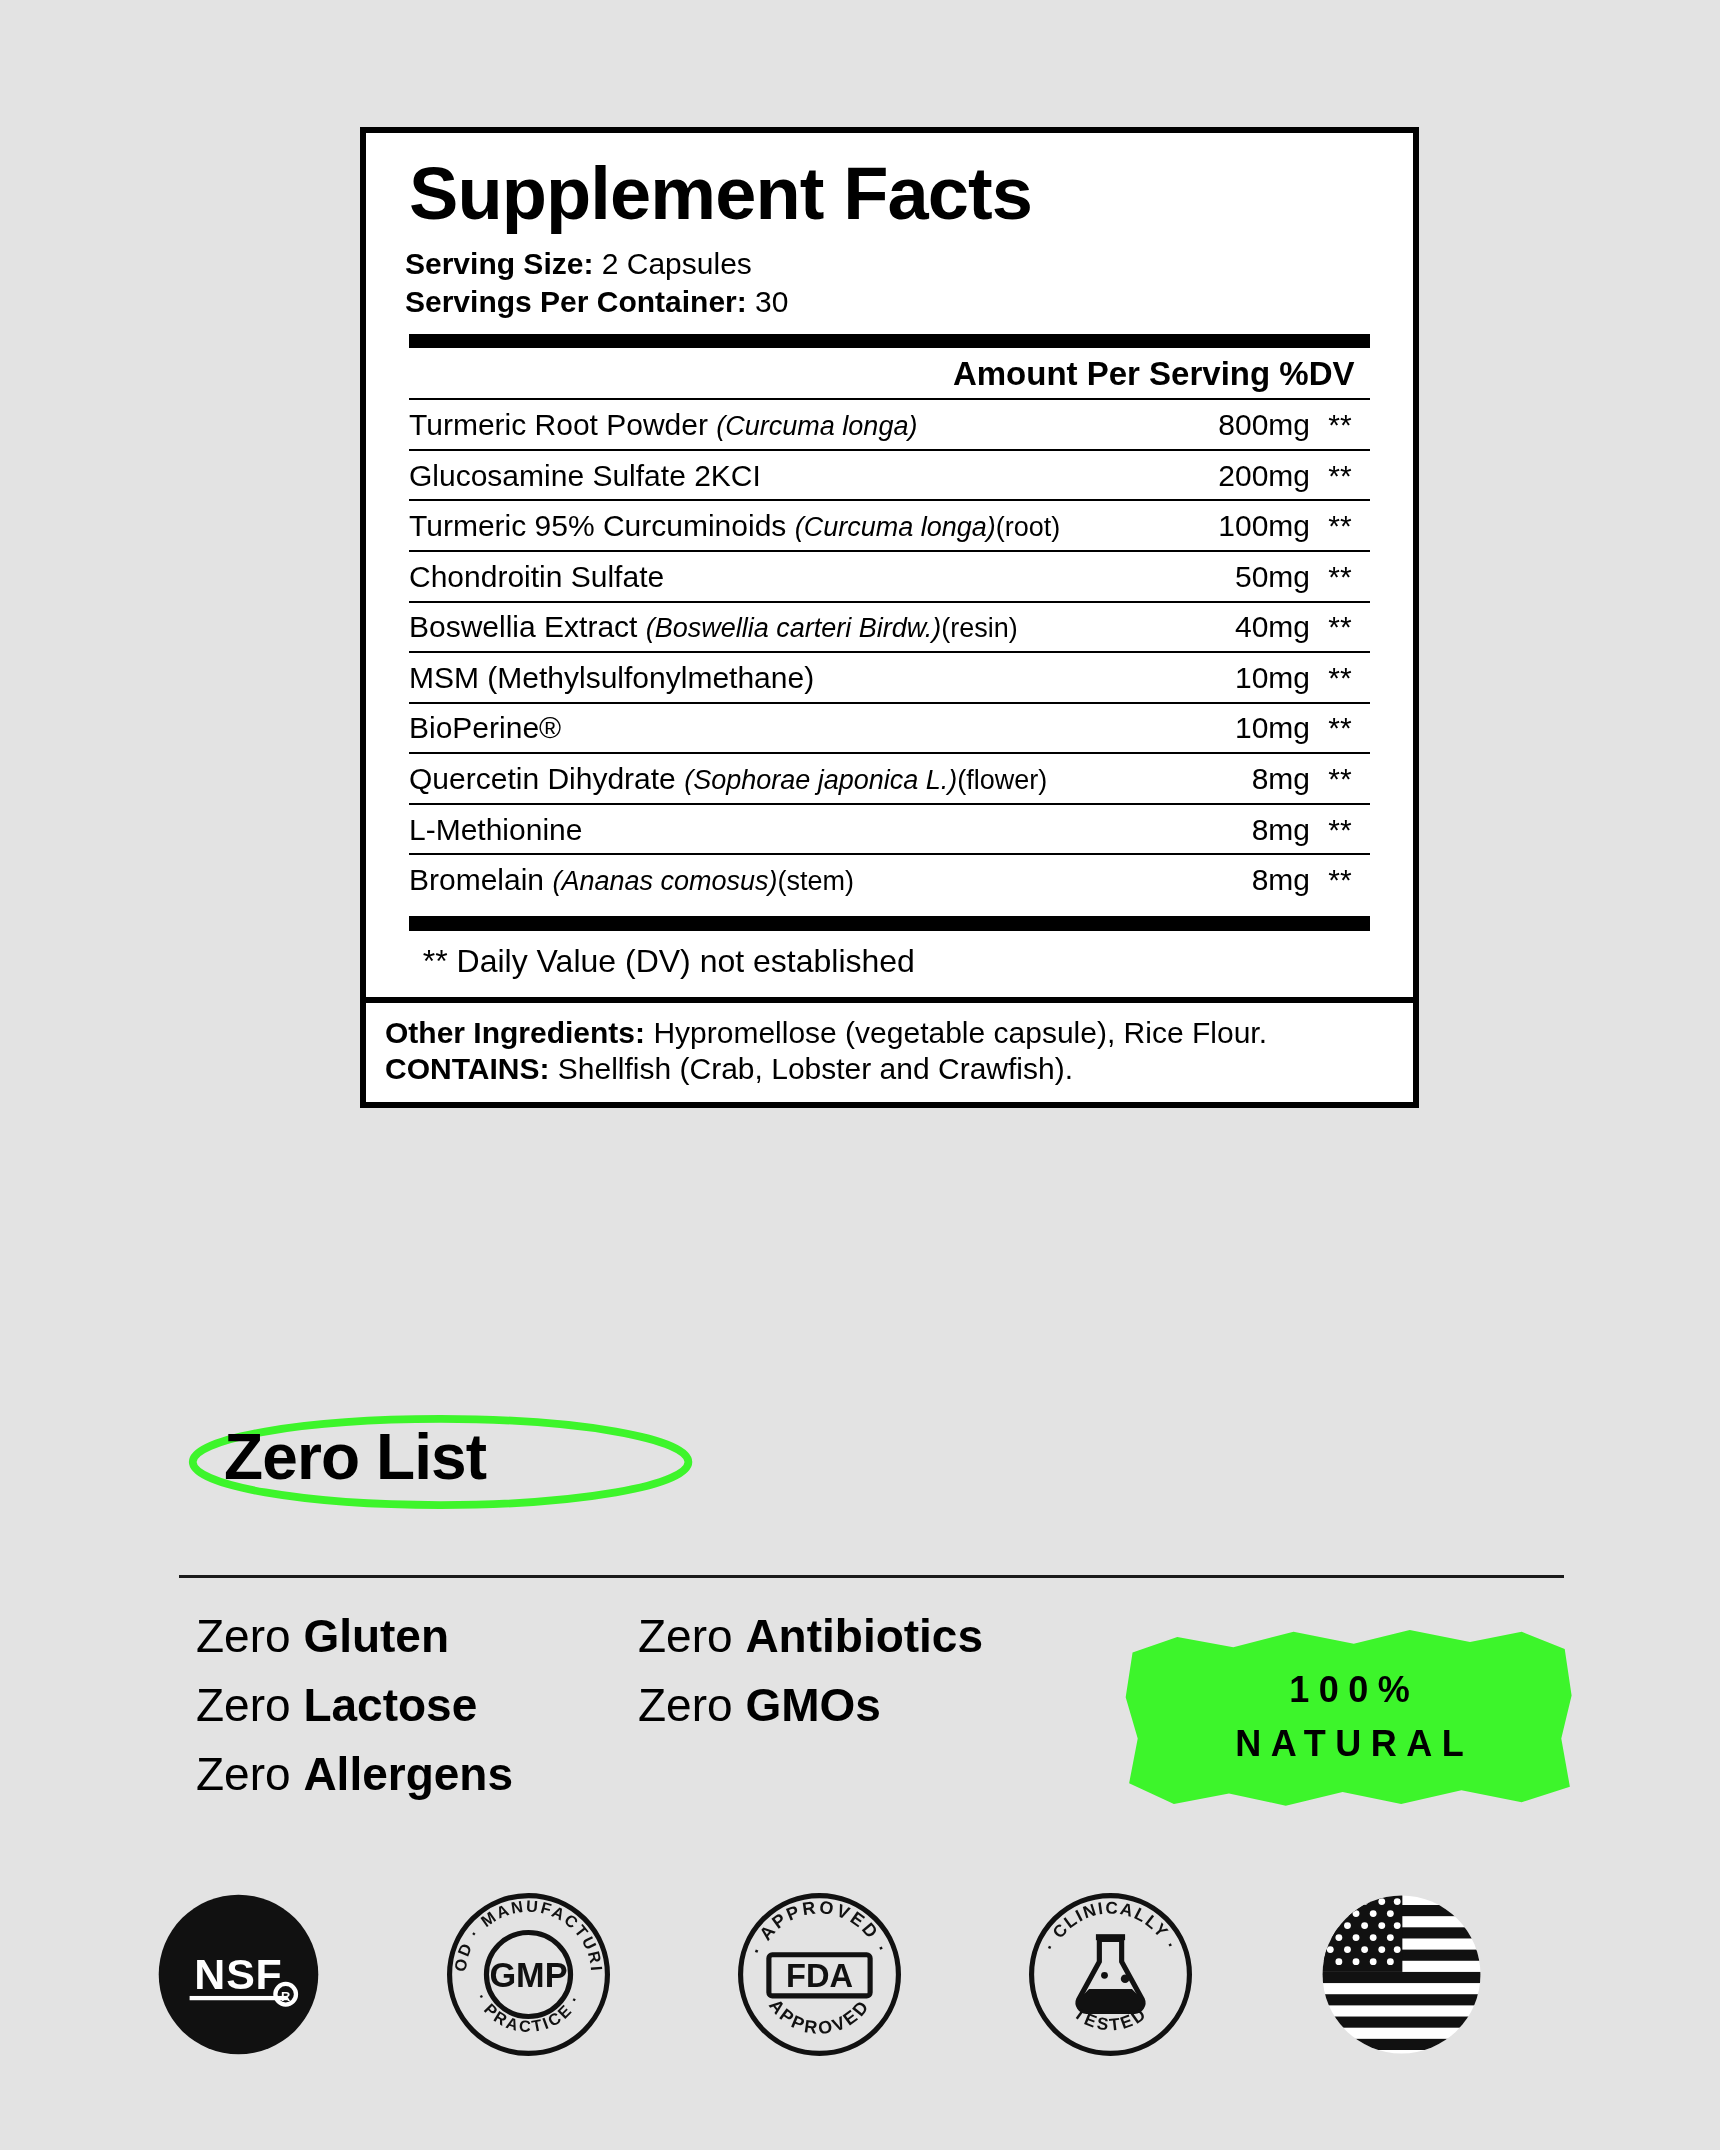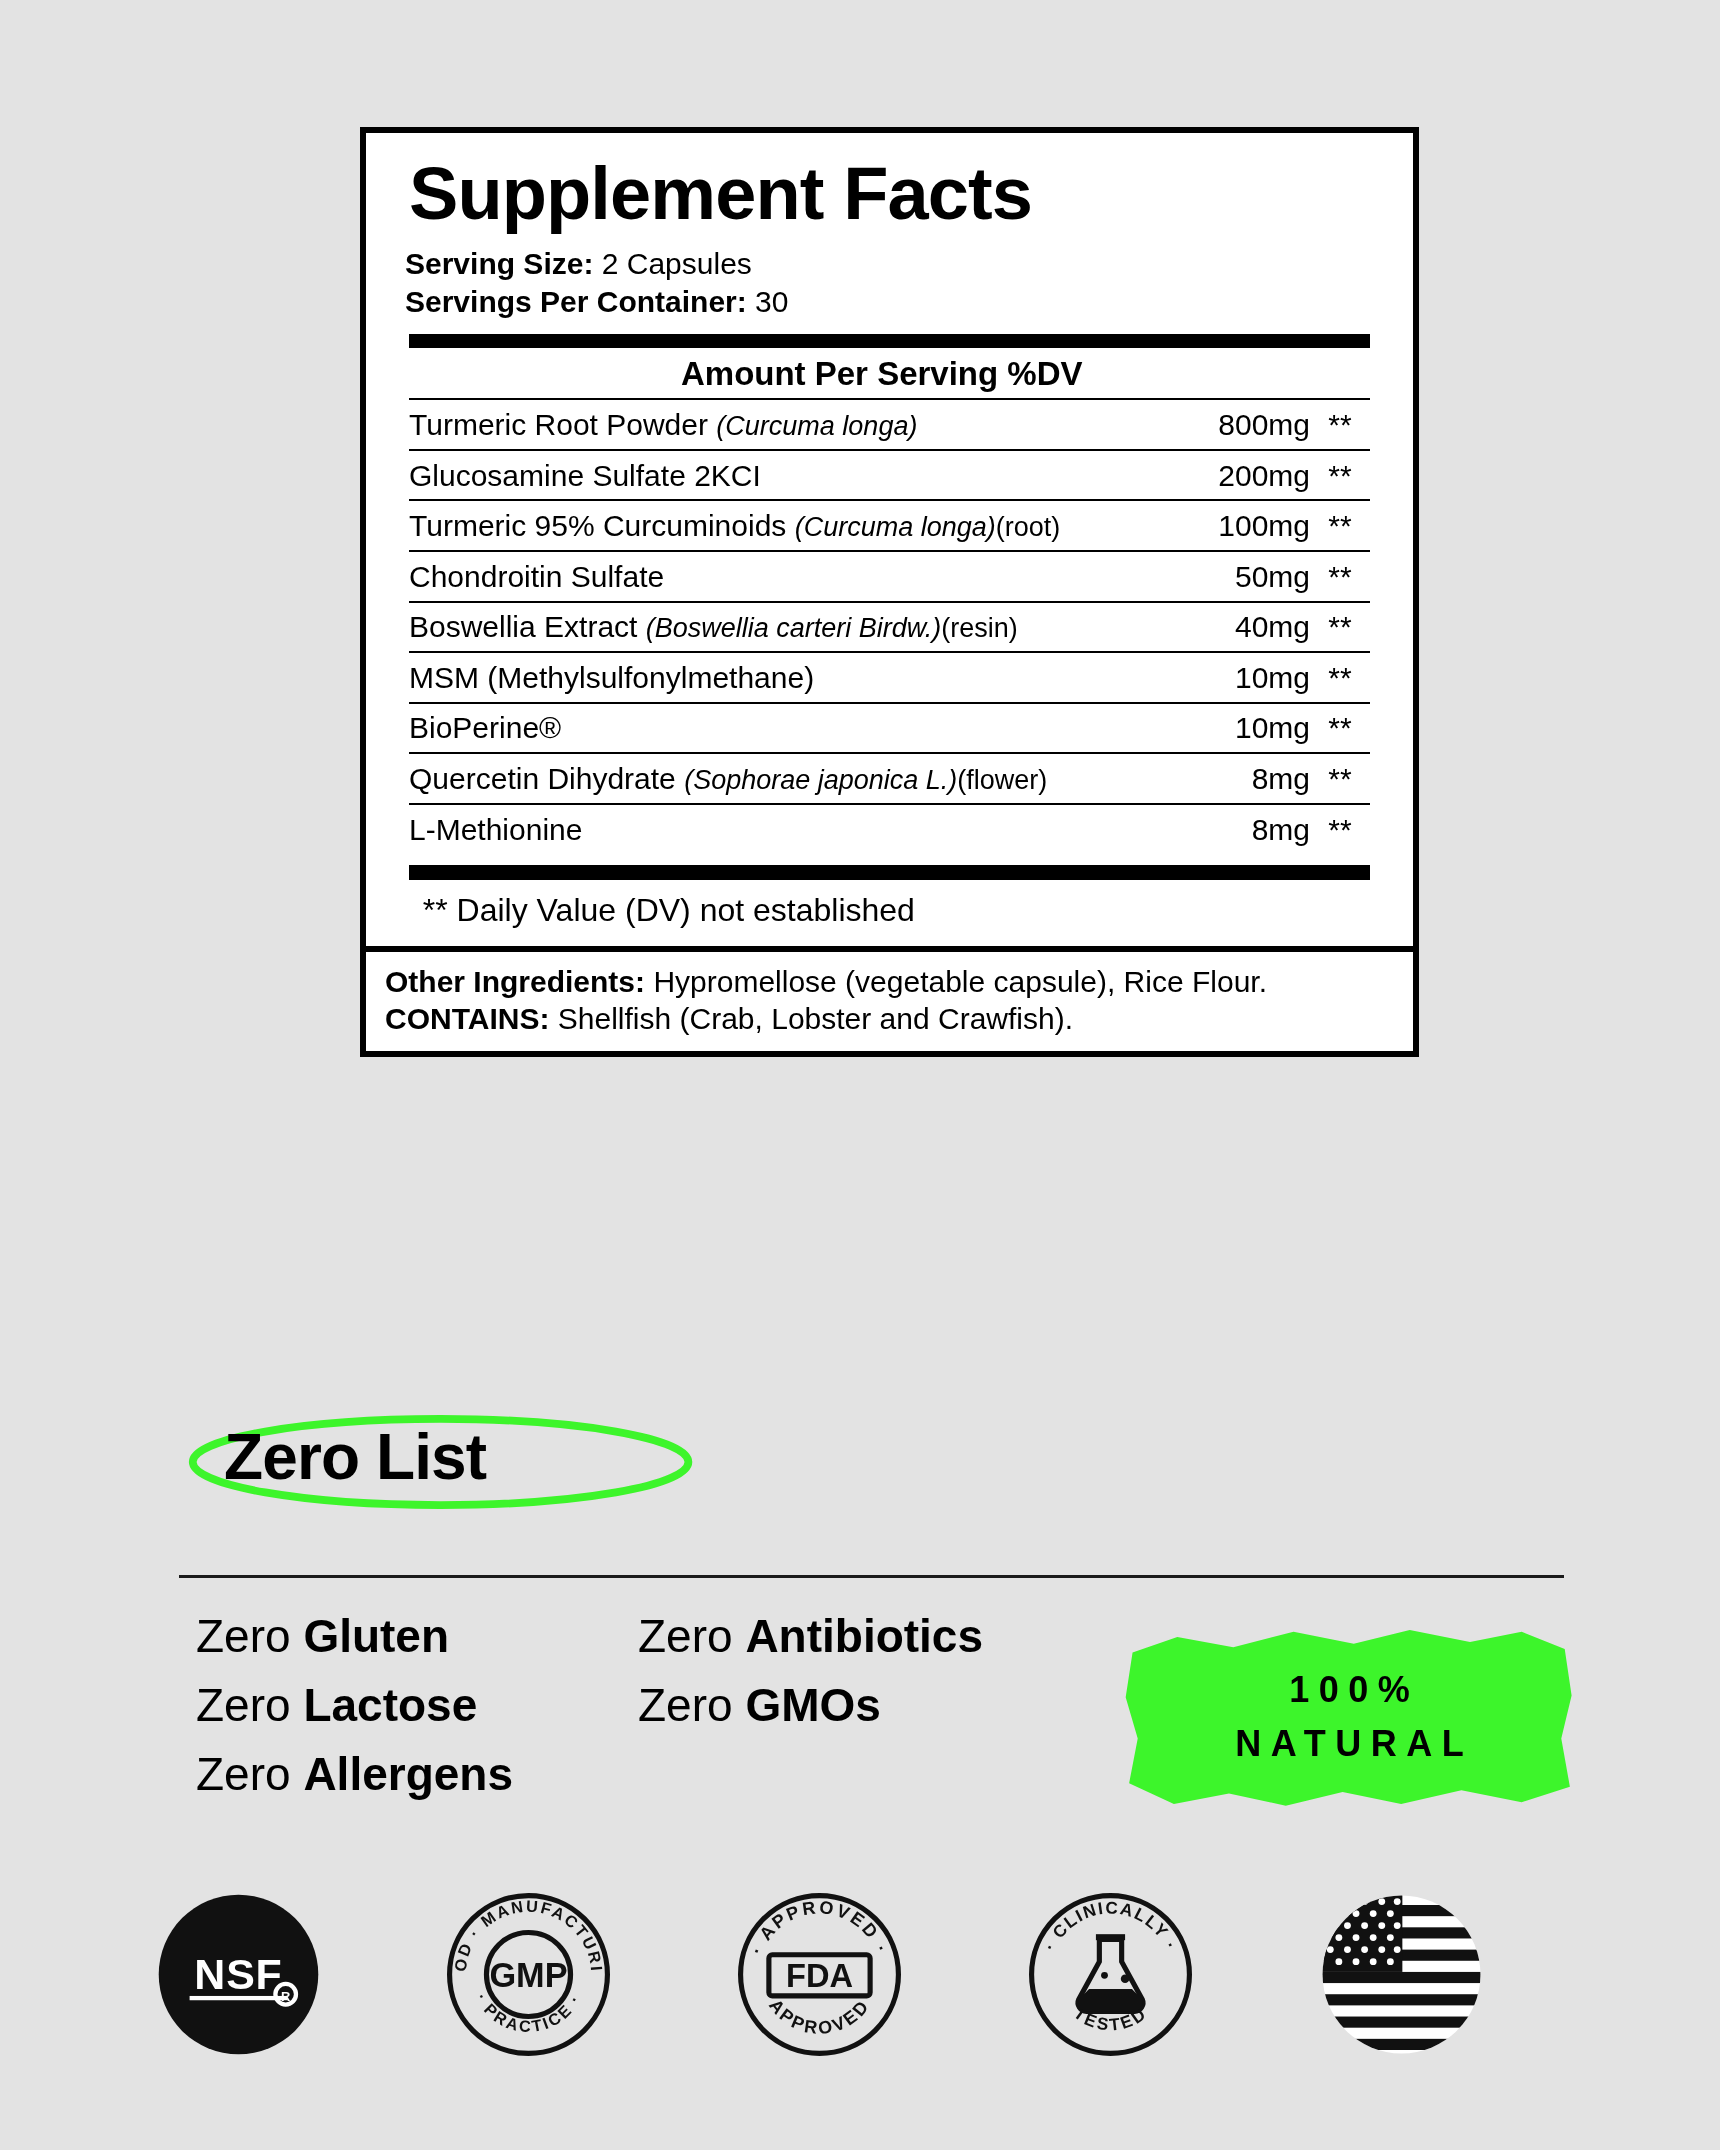--- a/index.html
+++ b/index.html
@@ -41,21 +41,21 @@
   }
   .serving-line b { font-weight: bold; }
 
   .rule-thick {
     height: 14.6px;
     background: #000;
     margin: 12px 12px 0 12px;
   }
 
   .amount-row {
-    text-align: center;
+    text-align: right;
     font-size: 33px;
     font-weight: bold;
     padding: 6.9px 15.5px 5.2px 0;
     margin: 0 12px;
   }
 
   table.ingredients {
     width: calc(100% - 24px);
     margin: 0 12px;
     border-collapse: collapse;
@@ -249,20 +249,25 @@
             <td class="ing-amt">10mg</td>
             <td class="ing-dv">**</td>
           </tr>
           <tr>
             <td class="ing-name"><span>Quercetin Dihydrate</span> <span class="latin">(Sophorae japonica L.)</span><span class="sub">(flower)</span></td>
             <td class="ing-amt">8mg</td>
             <td class="ing-dv">**</td>
           </tr>
           <tr>
             <td class="ing-name"><span>L-Methionine</span></td>
+            <td class="ing-amt">8mg</td>
+            <td class="ing-dv">**</td>
+          </tr>
+          <tr>
+            <td class="ing-name"><span>Bromelain</span> <span class="latin">(Ananas comosus)</span><span class="sub">(stem)</span></td>
             <td class="ing-amt">8mg</td>
             <td class="ing-dv">**</td>
           </tr>
         </tbody>
     </table>
 
     <div class="rule-thick"></div>
 
     <div class="dv-note">** Daily Value (DV) not established</div>
   </div>

